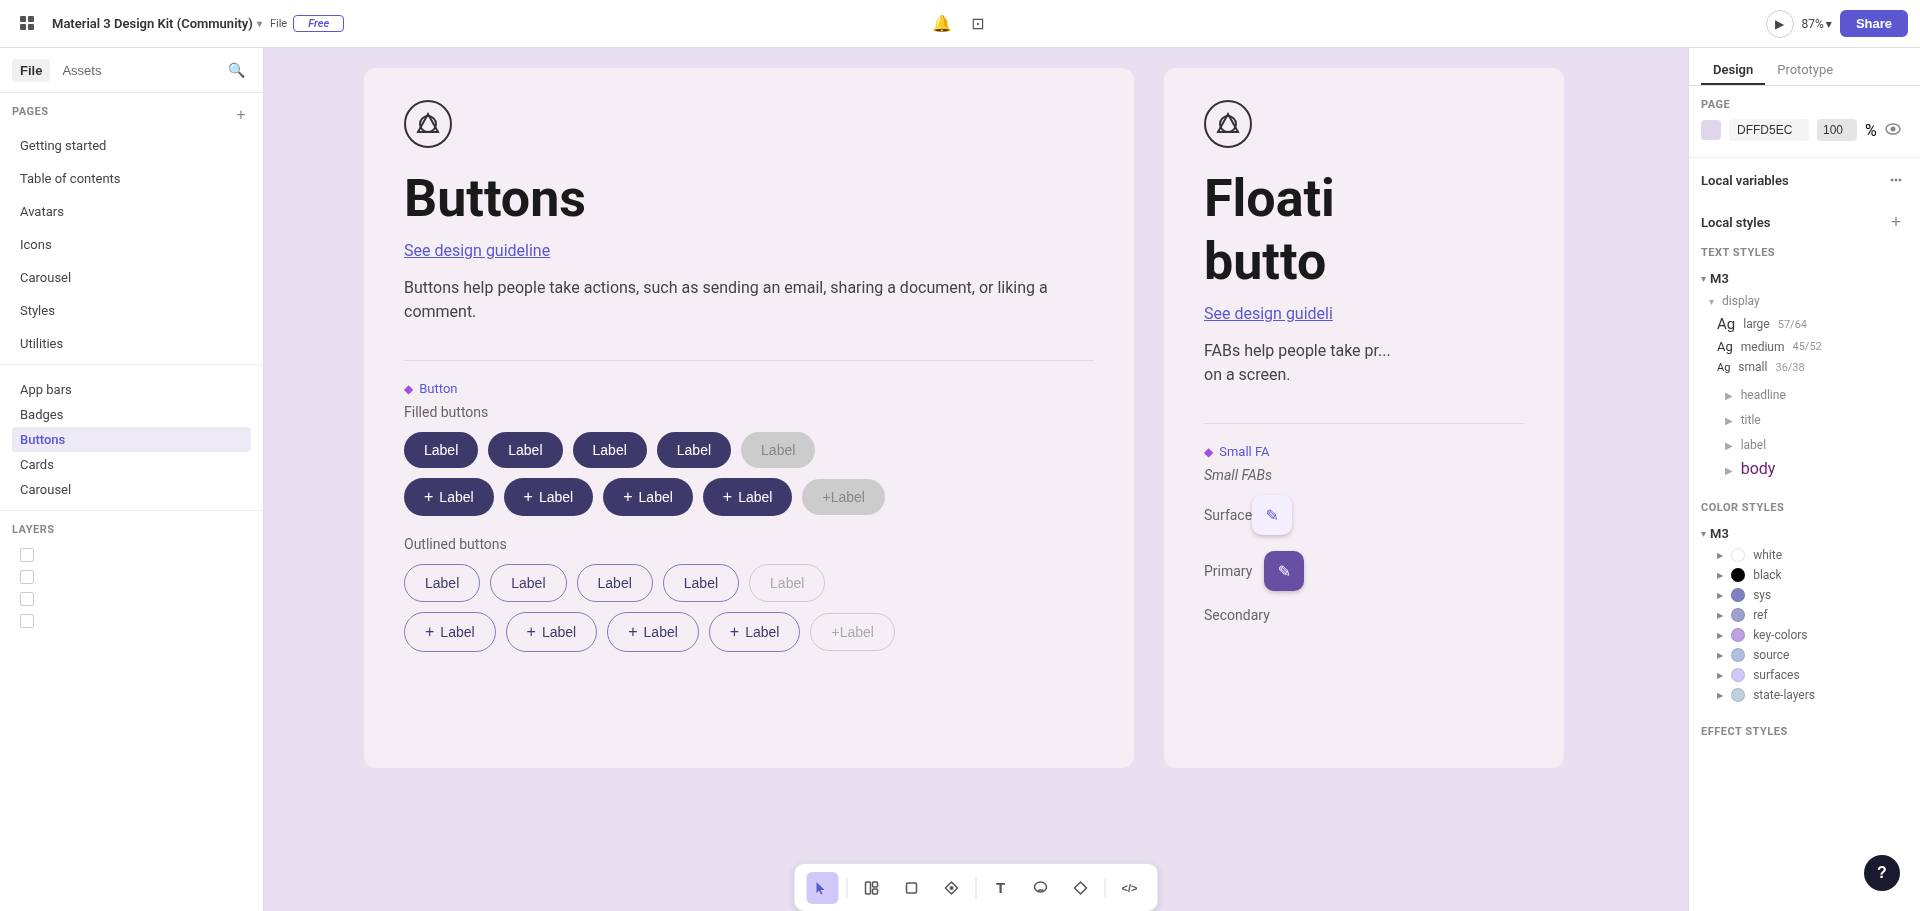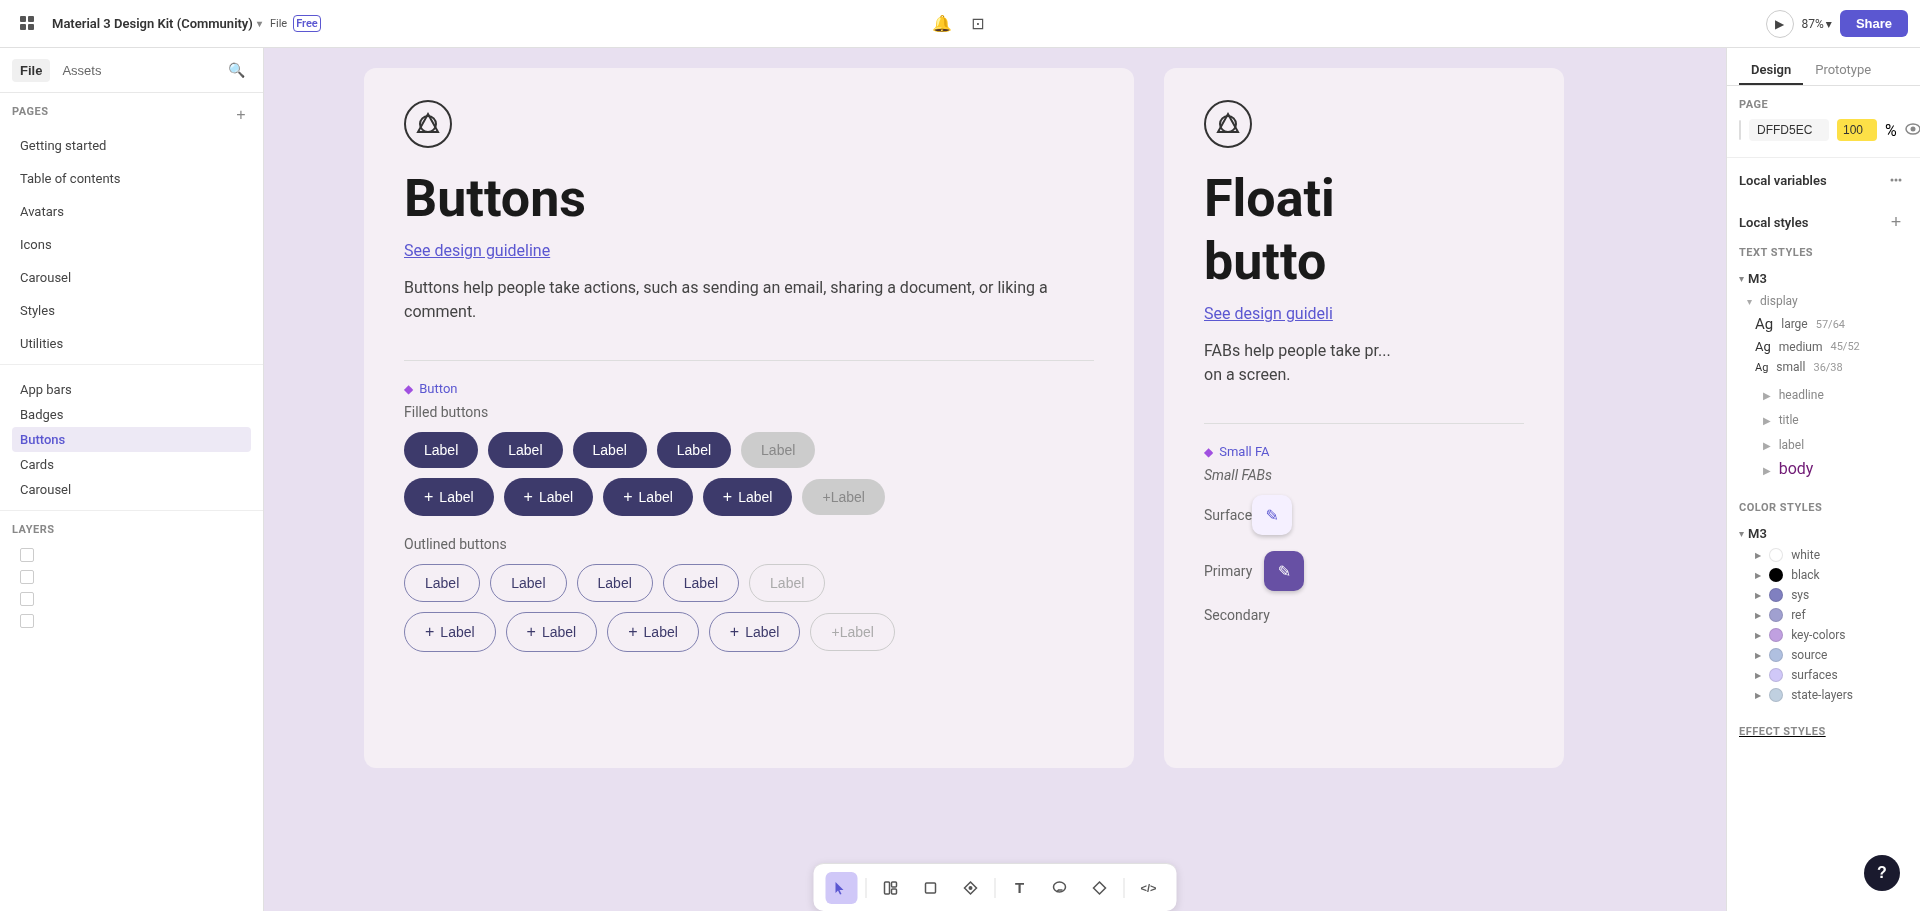--- a/index.html
+++ b/index.html
@@ -8,21 +8,21 @@
     
     #topbar { height: 48px; background: #ffffff; border-bottom: 1px solid #e0e0e0; display: flex; align-items: center; padding: 0 12px; gap: 8px; z-index: 10; }
     #topbar .left { display: flex; align-items: center; gap: 8px; flex: 1; }
     #topbar .center { display: flex; align-items: center; gap: 4px; flex: 1; justify-content: center; }
     #topbar .right { display: flex; align-items: center; gap: 8px; flex: 1; justify-content: flex-end; }
     .grid-icon-btn { width: 32px; height: 32px; border-radius: 6px; border: none; background: transparent; cursor: pointer; display: flex; align-items: center; justify-content: center; font-size: 18px; color: #444; }
     .file-name { font-size: 13px; font-weight: 600; color: #333; display: flex; align-items: center; gap: 4px; cursor: pointer; }
     .file-name .chevron { font-size: 10px; color: #888; }
     .drafts-free { display: flex; gap: 6px; align-items: center; }
     .tag { font-size: 11px; color: #555; }
-    .tag-free { font-size: 11px; color: #5b57d1; font-weight: 600; border: 1px solid #5b57d1; border-radius: 4px; padding: 1px 2px; }
+    .tag-free { font-size: 11px; color: #5b57d1; font-weight: 600; border: 1px solid #5b57d1; border-radius: 4px; padding: 1px 14px; font-style: italic; }
     .share-btn { background: #5b57d1; color: white; border: none; border-radius: 6px; padding: 6px 16px; font-size: 13px; font-weight: 600; cursor: pointer; }
     .play-btn { width: 28px; height: 28px; border-radius: 50%; border: 1px solid #ccc; background: transparent; cursor: pointer; display: flex; align-items: center; justify-content: center; font-size: 12px; color: #444; }
     .zoom-level { font-size: 12px; color: #444; display: flex; align-items: center; gap: 2px; cursor: pointer; }
     .notif-btn { width: 32px; height: 32px; border: none; background: transparent; cursor: pointer; display: flex; align-items: center; justify-content: center; font-size: 16px; color: #555; }
 
     
     #main { display: flex; flex: 1; overflow: hidden; }
 
     
     #sidebar { width: 264px; background: #ffffff; border-right: 1px solid #e0e0e0; display: flex; flex-direction: column; overflow: hidden; }
@@ -79,32 +79,32 @@
     .component-diamond { color: #a050e0; font-size: 12px; }
     .component-name { font-size: 13px; color: #5b57d1; }
 
     
     #bottom-toolbar { height: 48px; background: white; border-top: 1px solid #e0e0e0; display: flex; align-items: center; justify-content: center; gap: 8px; position: absolute; bottom: 0; left: 50%; transform: translateX(-50%); border-radius: 10px; padding: 0 12px; box-shadow: 0 2px 8px rgba(0,0,0,0.12); }
     .toolbar-btn { width: 32px; height: 32px; border-radius: 6px; border: none; background: transparent; cursor: pointer; display: flex; align-items: center; justify-content: center; font-size: 14px; color: #444; }
     .toolbar-btn.active { background: #d0c8f8; color: #5b57d1; }
     .toolbar-separator { width: 1px; height: 20px; background: #e0e0e0; }
 
     
-    #right-panel { width: 194px; background: #ffffff; border-left: 1px solid #e0e0e0; display: flex; flex-direction: column; overflow-y: auto; }
+    #right-panel { width: 232px; background: #ffffff; border-left: 1px solid #e0e0e0; display: flex; flex-direction: column; overflow-y: auto; }
     #right-panel-tabs { display: flex; border-bottom: 1px solid #e0e0e0; padding: 8px 12px 0; }
     .right-tab { padding: 6px 12px; font-size: 13px; color: #888; cursor: pointer; border-bottom: 2px solid transparent; }
     .right-tab.active { color: #333; font-weight: 600; border-bottom: 2px solid #333; }
 
     .right-section { padding: 12px; border-bottom: 1px solid #eee; }
     .right-section-title { font-size: 11px; font-weight: 700; color: #888; text-transform: uppercase; letter-spacing: 0.5px; margin-bottom: 8px; }
 
     .page-color-row { display: flex; align-items: center; gap: 8px; margin-bottom: 4px; }
     .color-swatch { width: 20px; height: 20px; border-radius: 3px; border: 1px solid #ddd; }
     .color-value-input { background: #f5f5f5; border: none; border-radius: 4px; padding: 4px 8px; font-size: 12px; color: #333; width: 80px; }
-    .opacity-input { background: #fde047; border: none; border-radius: 4px; padding: 4px 6px; font-size: 12px; color: #333; width: 40px; }
+    .opacity-input { background: #e5e5e5; border: none; border-radius: 4px; padding: 4px 6px; font-size: 12px; color: #333; width: 40px; }
     .eye-icon { font-size: 14px; color: #888; cursor: pointer; }
 
     .local-vars-header { display: flex; align-items: center; justify-content: space-between; padding: 10px 12px; }
     .local-vars-title { font-size: 13px; font-weight: 600; color: #333; }
     .icon-btn-small { width: 24px; height: 24px; border: none; background: transparent; cursor: pointer; font-size: 14px; color: #888; display: flex; align-items: center; justify-content: center; }
 
     .local-styles-header { display: flex; align-items: center; justify-content: space-between; padding: 8px 12px; }
     .local-styles-title { font-size: 13px; font-weight: 600; color: #333; }
 
     
@@ -115,21 +115,21 @@
     .category-name { font-size: 13px; font-weight: 600; color: #333; }
     .style-item { display: flex; align-items: center; gap: 8px; padding: 3px 16px; cursor: pointer; }
     .style-preview { font-size: 13px; color: #333; }
     .style-name { font-size: 12px; color: #666; }
     .style-size { font-size: 11px; color: #999; }
 
     
     .color-style-item { display: flex; align-items: center; gap: 8px; padding: 3px 16px; cursor: pointer; }
     .color-circle { width: 14px; height: 14px; border-radius: 50%; border: 1px solid rgba(0,0,0,0.1); }
     .color-style-name { font-size: 12px; color: #666; }
-    .effect-styles-section { padding: 4px 12px; text-decoration: underline; }
+    .effect-styles-section { padding: 4px 12px; }
   </style>
 </head>
 <body>
 
 <div id="topbar">
   <div class="left">
     <button class="grid-icon-btn">
       <svg width="18" height="18" viewBox="0 0 18 18" fill="none">
         <rect x="1" y="1" width="6" height="6" rx="1" fill="#555"></rect>
         <rect x="9" y="1" width="6" height="6" rx="1" fill="#555"></rect>

